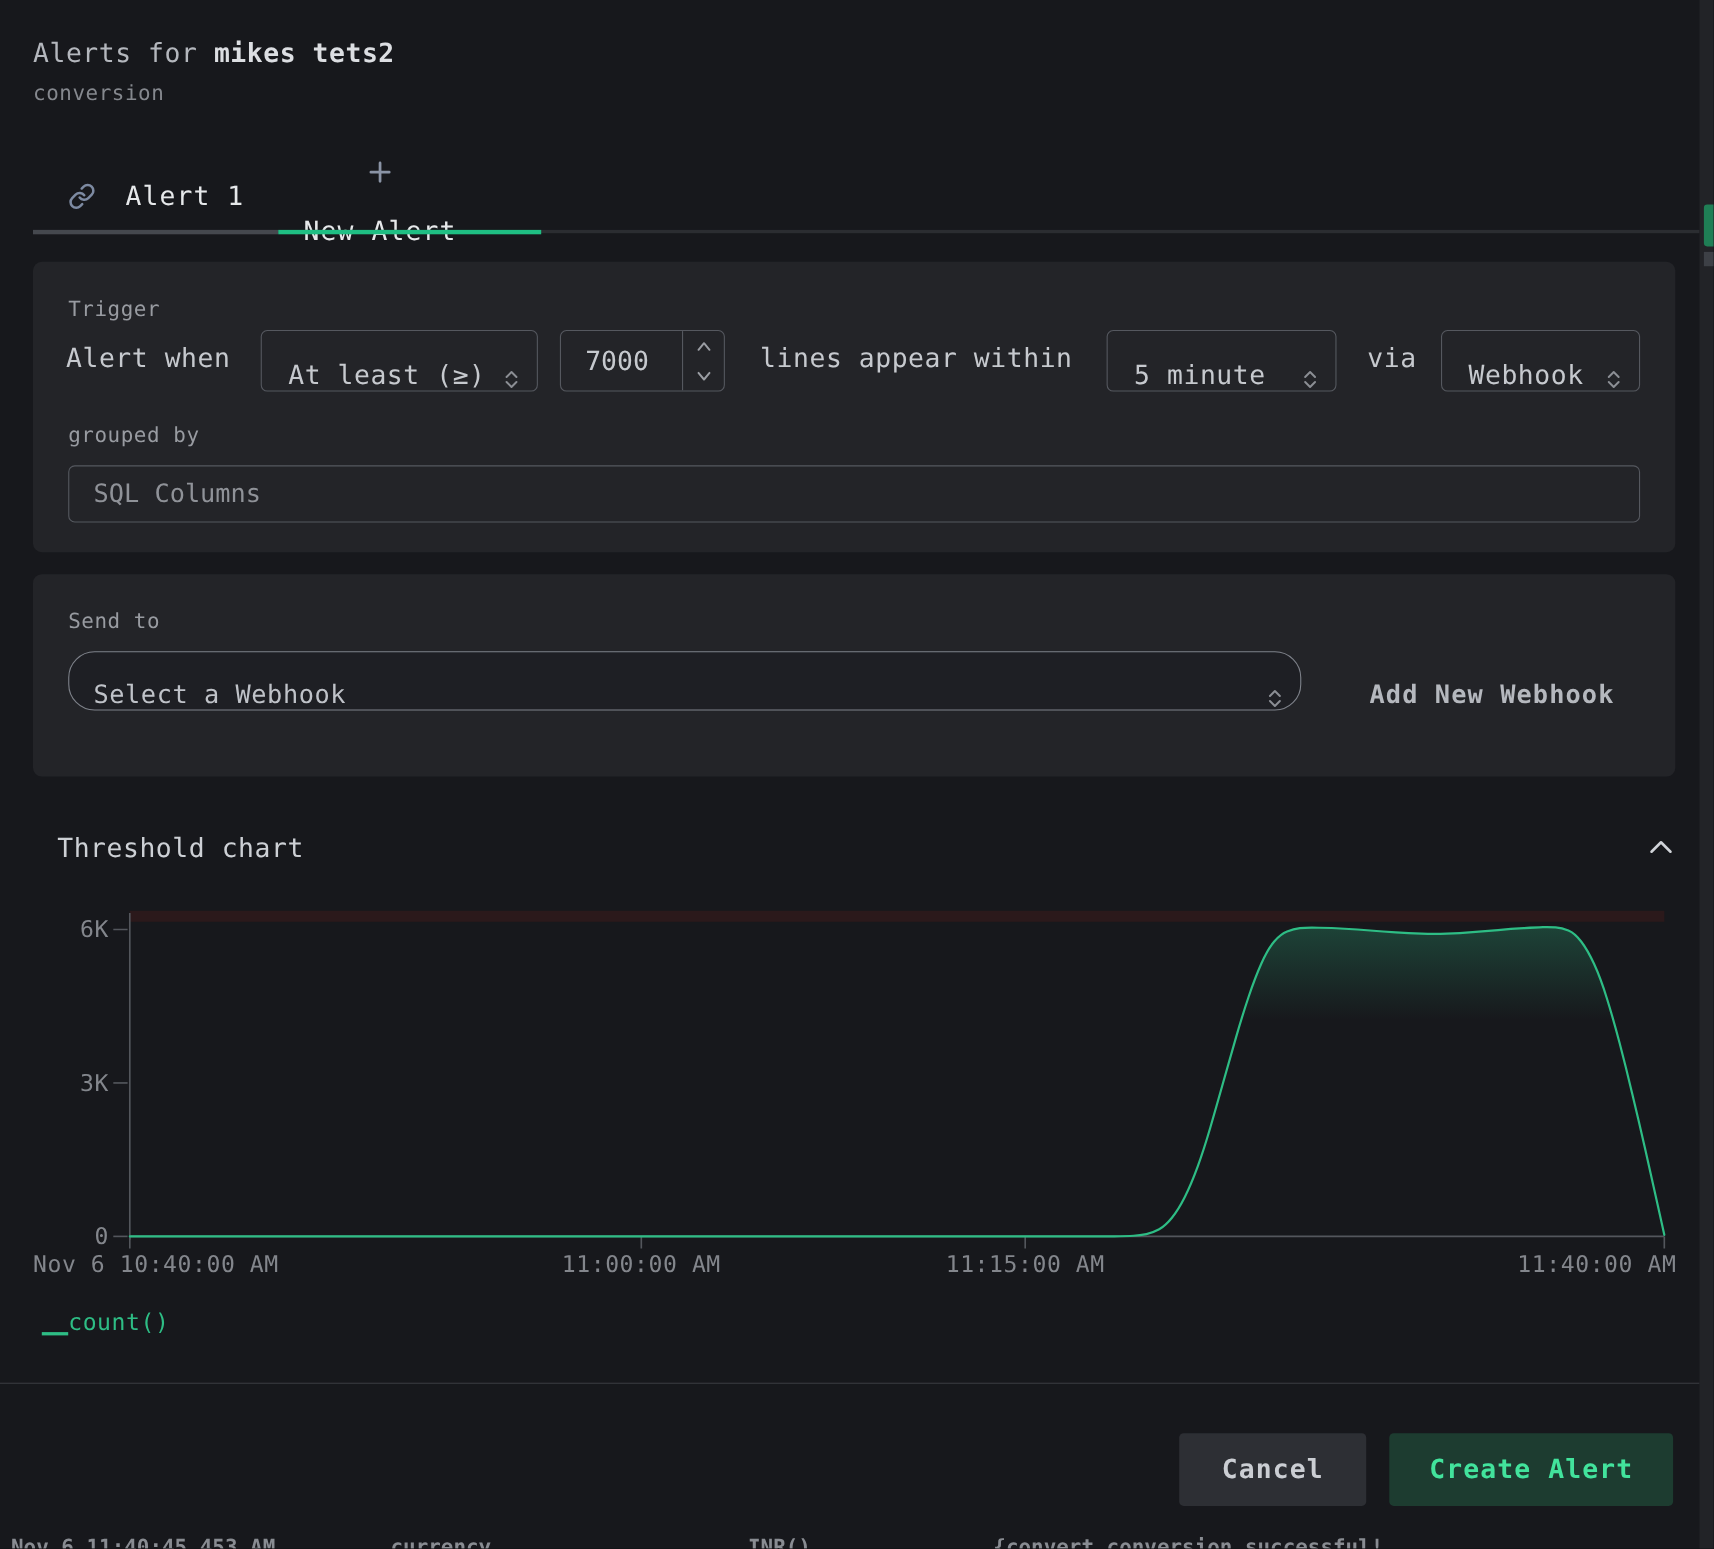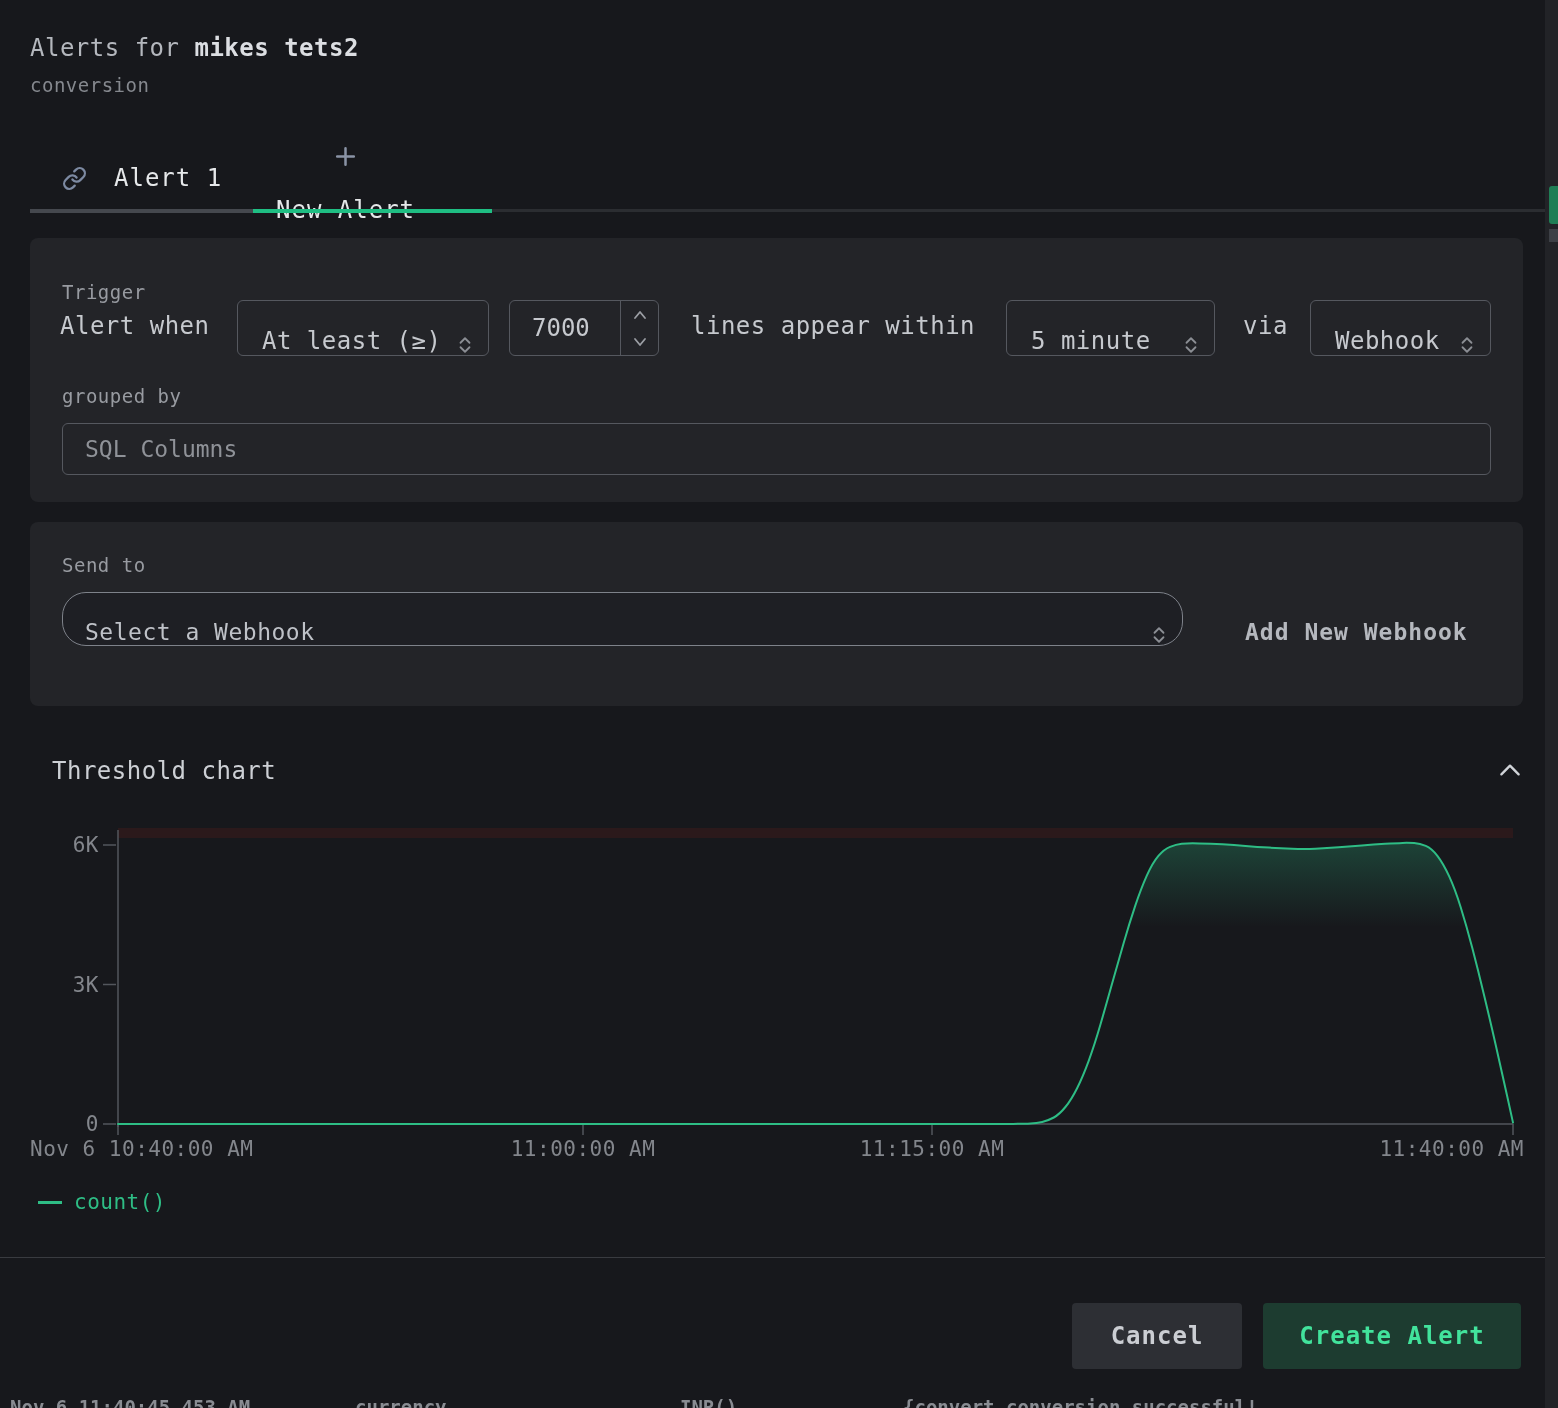--- a/index.html
+++ b/index.html
@@ -42,21 +42,21 @@
   .text-input { background:transparent; border:1px solid #55585f; border-radius:6px; outline:none; color:#d0d3d8; font-family:"DejaVu Sans Mono", monospace; font-size:23px; padding:0 22px; }
   .text-input::placeholder { color:#8f9298; }
 
   .add-webhook { font-size:23px; font-weight:bold; letter-spacing:1px; color:#b5b8be; background:none; border:none; cursor:pointer; font-family:"DejaVu Sans Mono", monospace; }
 
   .chart-title { left:52px; top:757px; font-size:24px; letter-spacing:0.5px; color:#cdd0d5; }
   .collapse { left:1494px; top:754px; width:32px; height:32px; display:flex; align-items:center; justify-content:center; cursor:pointer; }
 
   svg text { font-family:"DejaVu Sans Mono", monospace; font-size:21px; fill:#83868c; letter-spacing:0.5px; }
 
-  .legend { left:38px; top:1190px; display:flex; align-items:center; gap:12px; }
+  .legend { left:38px; top:1190px; display:flex; align-items:flex-end; }
   .legend .dash { width:24px; height:3px; background:#2ebd85; }
   .legend .lbl { font-size:21px; color:#2ebd85; letter-spacing:0.5px; }
 
   .divider { left:0; top:1257px; width:1545px; height:1px; background:#393b40; }
 
   .btn { border:none; border-radius:4px; font-family:"DejaVu Sans Mono", monospace; font-size:24px; font-weight:bold; letter-spacing:1px; cursor:pointer; }
   .btn-cancel { left:1072px; top:1303px; width:170px; height:66px; background:#2d2f34; color:#cbced3; }
   .btn-create { left:1263px; top:1303px; width:258px; height:66px; background:#1d3c30; color:#42e39c; }
 
   .bg-row { left:0; top:1394px; width:1545px; height:14px; overflow:hidden; }
@@ -89,21 +89,21 @@
         <path d="M12 4v16M4 12h16"></path>
       </svg>
     </span>
     <span>New Alert</span>
   </div>
   <div class="abs track"></div>
   <div class="abs seg-gray"></div>
   <div class="abs seg-green"></div>
 
   <div class="abs card card-trigger">
-    <div class="abs sec-label" style="left:32px; top:32px;margin-top:11px;">Trigger</div>
+    <div class="abs sec-label" style="left:32px; top:32px;">Trigger</div>
 
     <div class="abs rowtext" style="left:30px; top:74px;">Alert when</div>
 
     <div class="abs select" style="left:207px; top:62px; width:252px; height:56px;">
       <span class="sel-text">At least (≥)</span>
       <svg width="18" height="20" viewBox="0 0 16 16" fill="none" stroke="#8b8e94" stroke-width="1.6" stroke-linecap="round" stroke-linejoin="round">
         <path d="M4 6l4-4 4 4"></path>
           <path d="M4 10l4 4 4-4"></path>
       </svg>
     </div>

